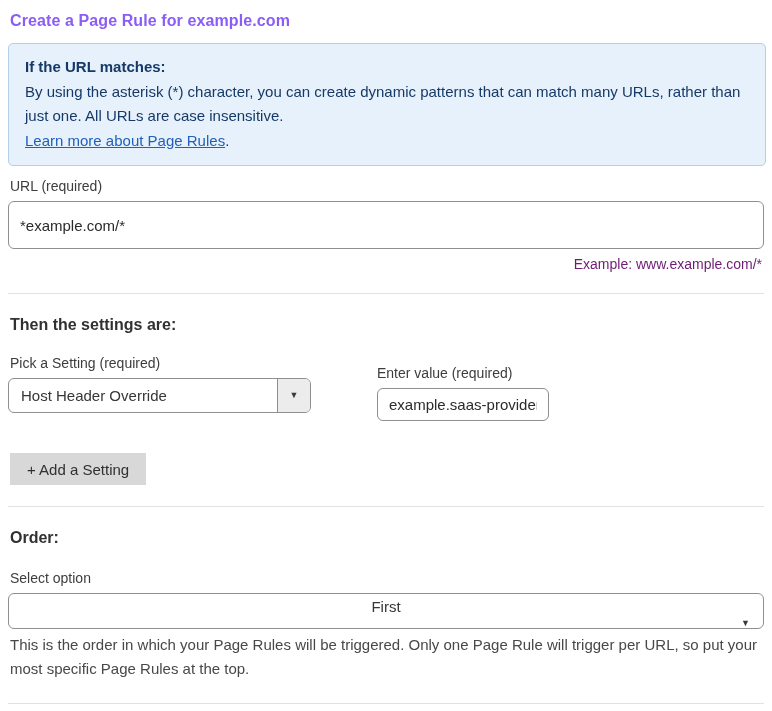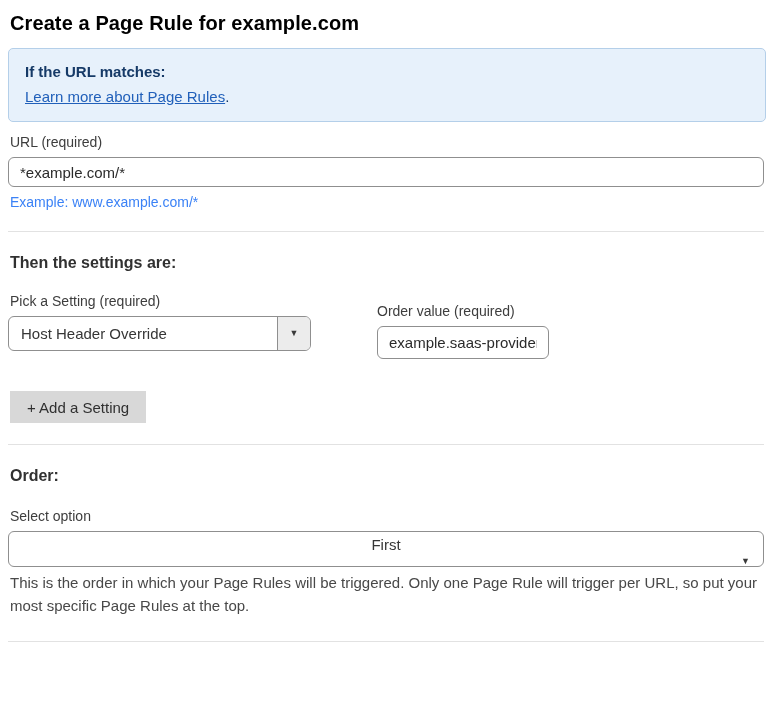--- a/index.html
+++ b/index.html
@@ -6,23 +6,23 @@
   html, body { width: 772px; background: #ffffff; }
   body {
     font-family: "Liberation Sans", sans-serif;
     color: #2e2e2e;
     height: 711px;
     overflow: hidden;
   }
   .container { padding: 8px 10px 0 10px; width: 772px; }
 
   .page-title {
-    font-size: 20px;
+    font-size: 16px;
     font-weight: 700;
-    color: #000000;
+    color: #8b5cf6;
     letter-spacing: 0.1px;
     margin-top: 4px;
   }
 
   .info-box {
     margin-top: 13px;
     margin-left: -2px;
     margin-right: -4px;
     background: #e7f1fb;
     border: 1px solid #b4cfe9;
@@ -54,26 +54,27 @@
     border: 1px solid #8f8f8f;
     border-radius: 6px;
     background: #ffffff;
     outline: none;
     padding: 0 11px;
   }
   .url-input {
     margin-top: 7px;
     margin-left: -2px;
     width: 756px;
-    height: 30px;
+    height: 48px;
   }
   .helper-text {
     margin-top: 7px;
     font-size: 14px;
-    color: #3b82f6;
+    color: #701a75;
+    text-align: right;
   }
 
   .divider {
     border: none;
     border-top: 1px solid #e2e2e2;
     margin: 21px -2px 0 -2px;
   }
 
   .section-heading {
     font-size: 16px;
@@ -183,20 +184,21 @@
 </style>
 </head>
 <body>
 
 <div class="container">
 
   <h1 class="page-title">Create a Page Rule for example.com</h1>
 
   <div class="info-box">
     <div class="info-heading">If the URL matches:</div>
+    <div class="info-body">By using the asterisk (*) character, you can create dynamic patterns that can match many URLs, rather than just one. All URLs are case insensitive.</div>
     <div><a class="info-link">Learn more about Page Rules</a><span>.</span></div>
   </div>
 
   <label class="field-label url-label">URL (required)</label>
   <input class="text-input url-input" type="text" value="*example.com/*" style="">
   <div class="helper-text">Example: www.example.com/*</div>
 
   <hr class="divider">
 
   <h2 class="section-heading">Then the settings are:</h2>
@@ -205,21 +207,21 @@
     <div class="setting-col">
       <label class="field-label">Pick a Setting (required)</label>
       <div class="select-control setting-select">
         <div class="select-value">Host Header Override</div>
         <div class="select-arrow-btn">
           <span class="caret">▼</span>
         </div>
       </div>
     </div>
     <div class="value-col">
-      <label class="field-label">Order value (required)</label>
+      <label class="field-label">Enter value (required)</label>
       <input class="text-input value-input" type="text" value="example.saas-provider.com" style="">
     </div>
   </div>
 
   <button class="btn btn-gray add-setting-btn">+ Add a Setting</button>
 
   <hr class="divider">
 
   <h2 class="section-heading">Order:</h2>
 

